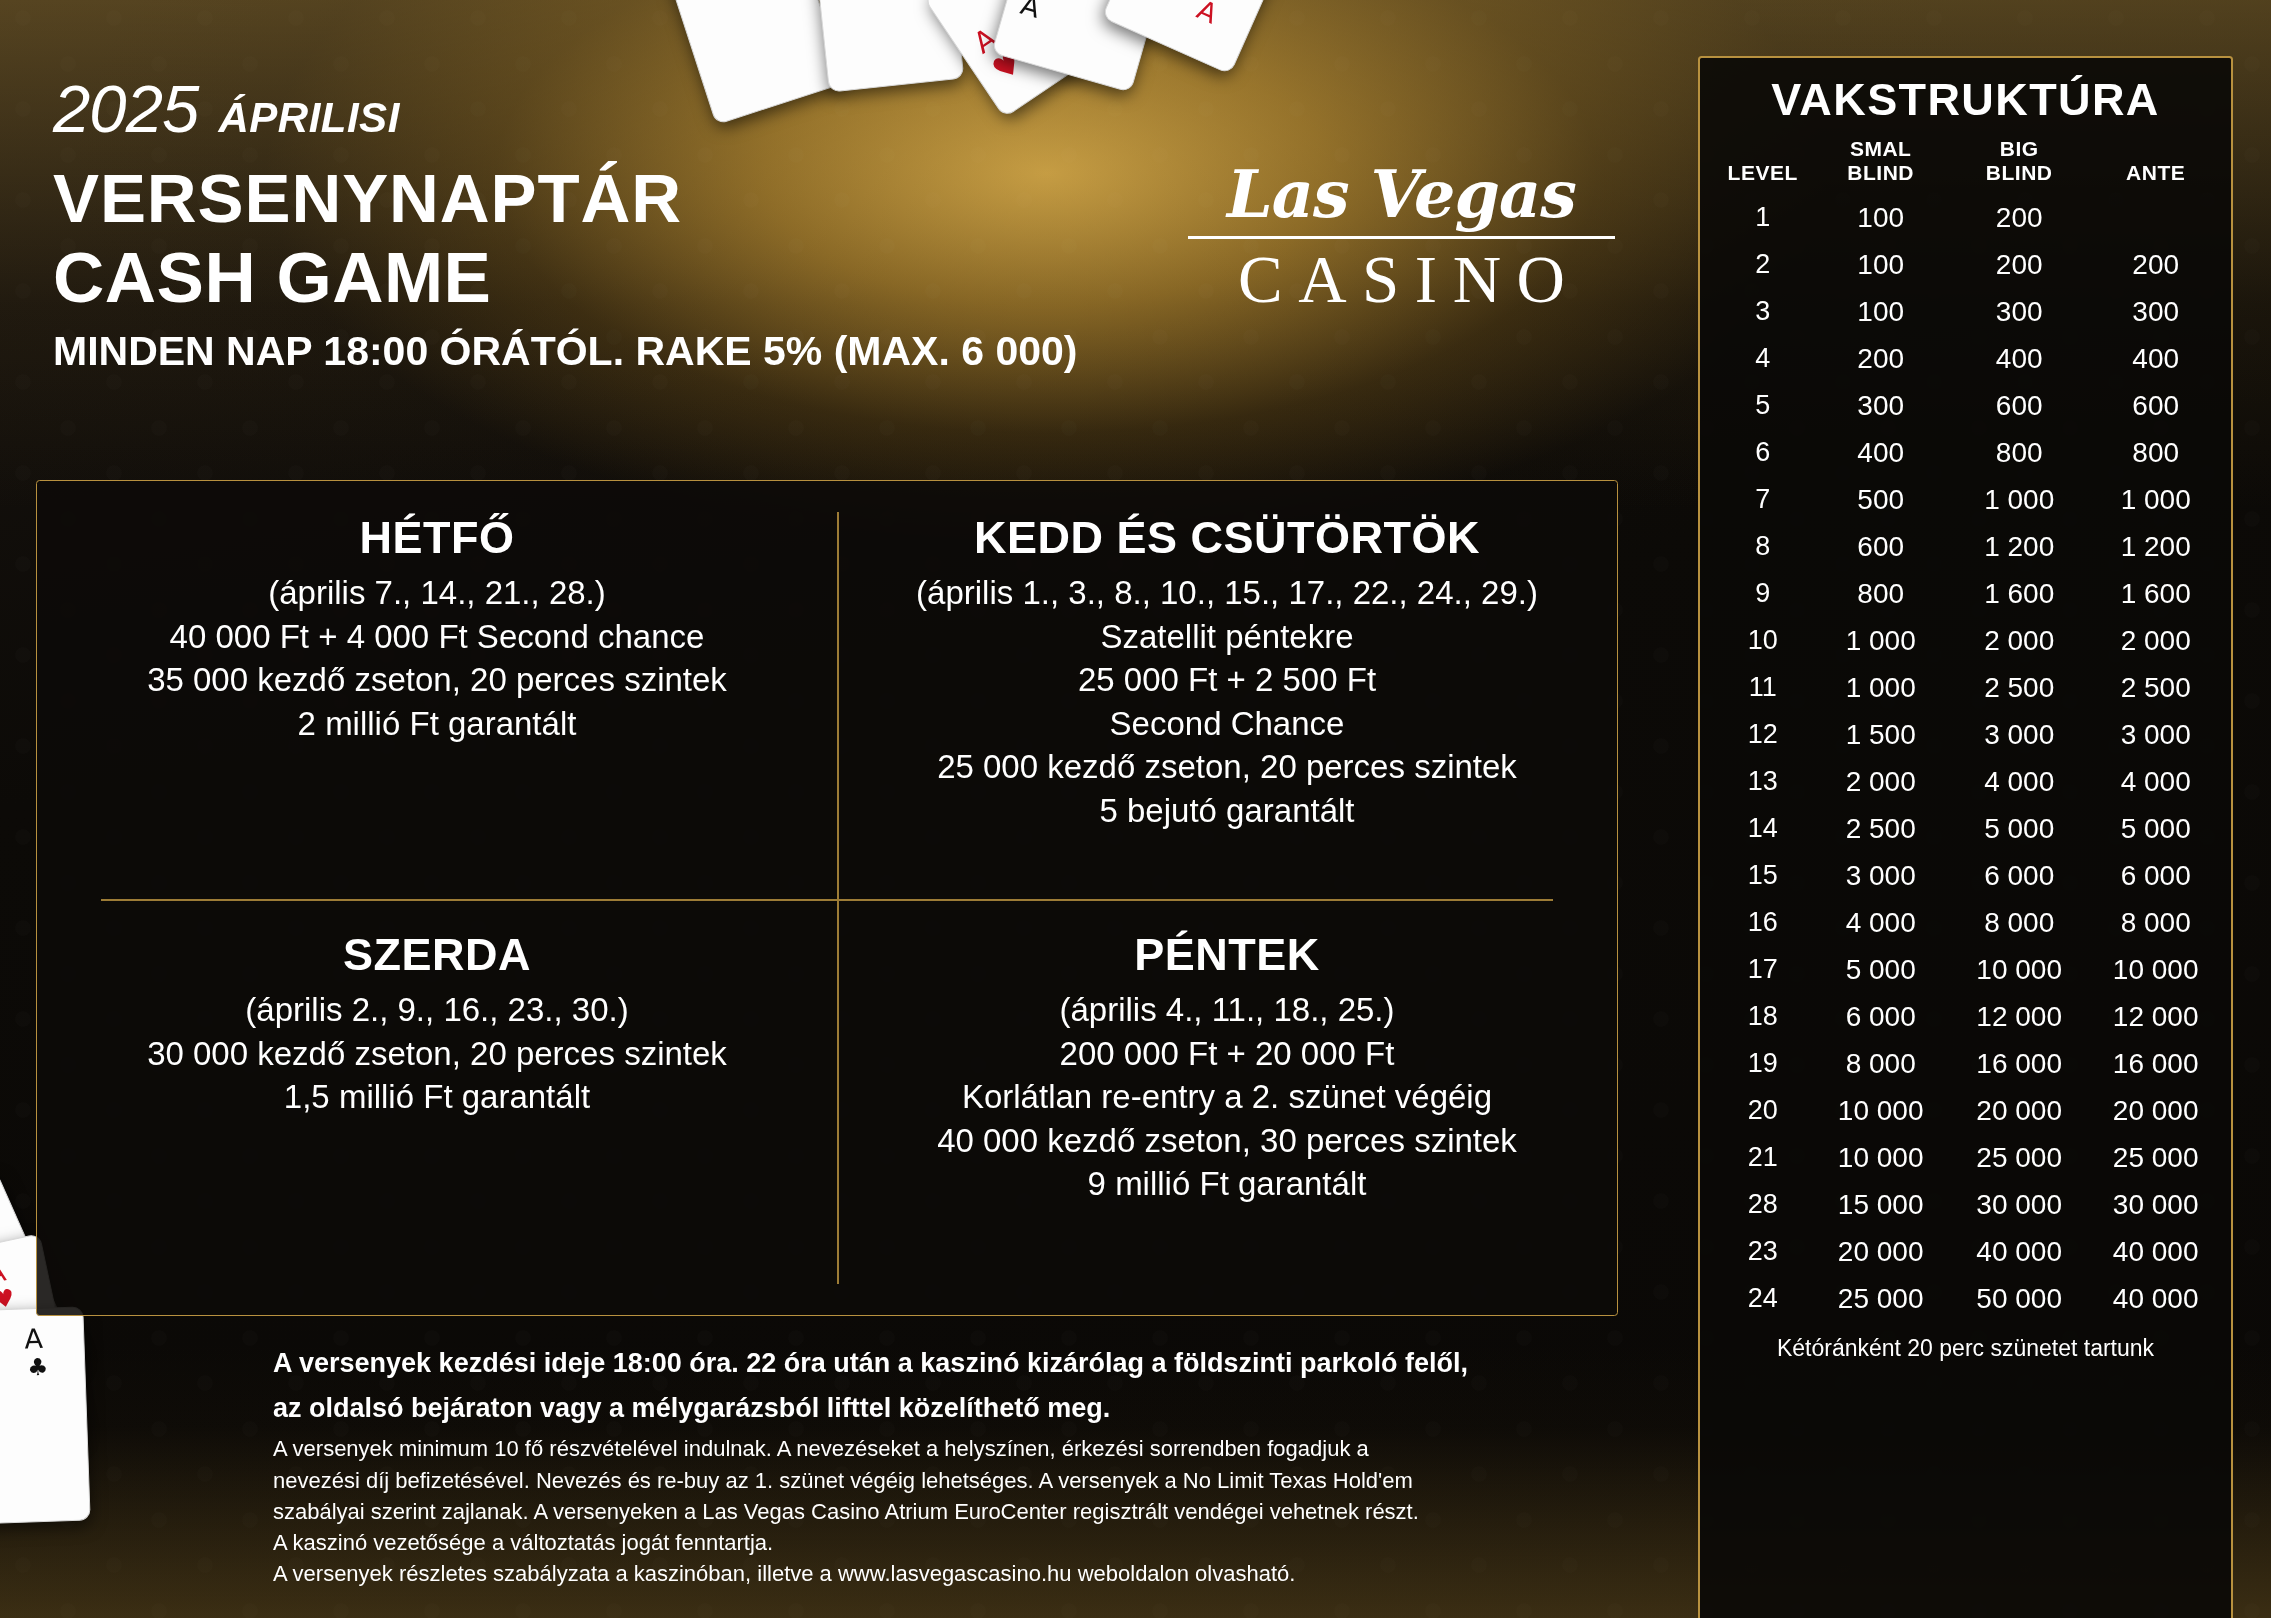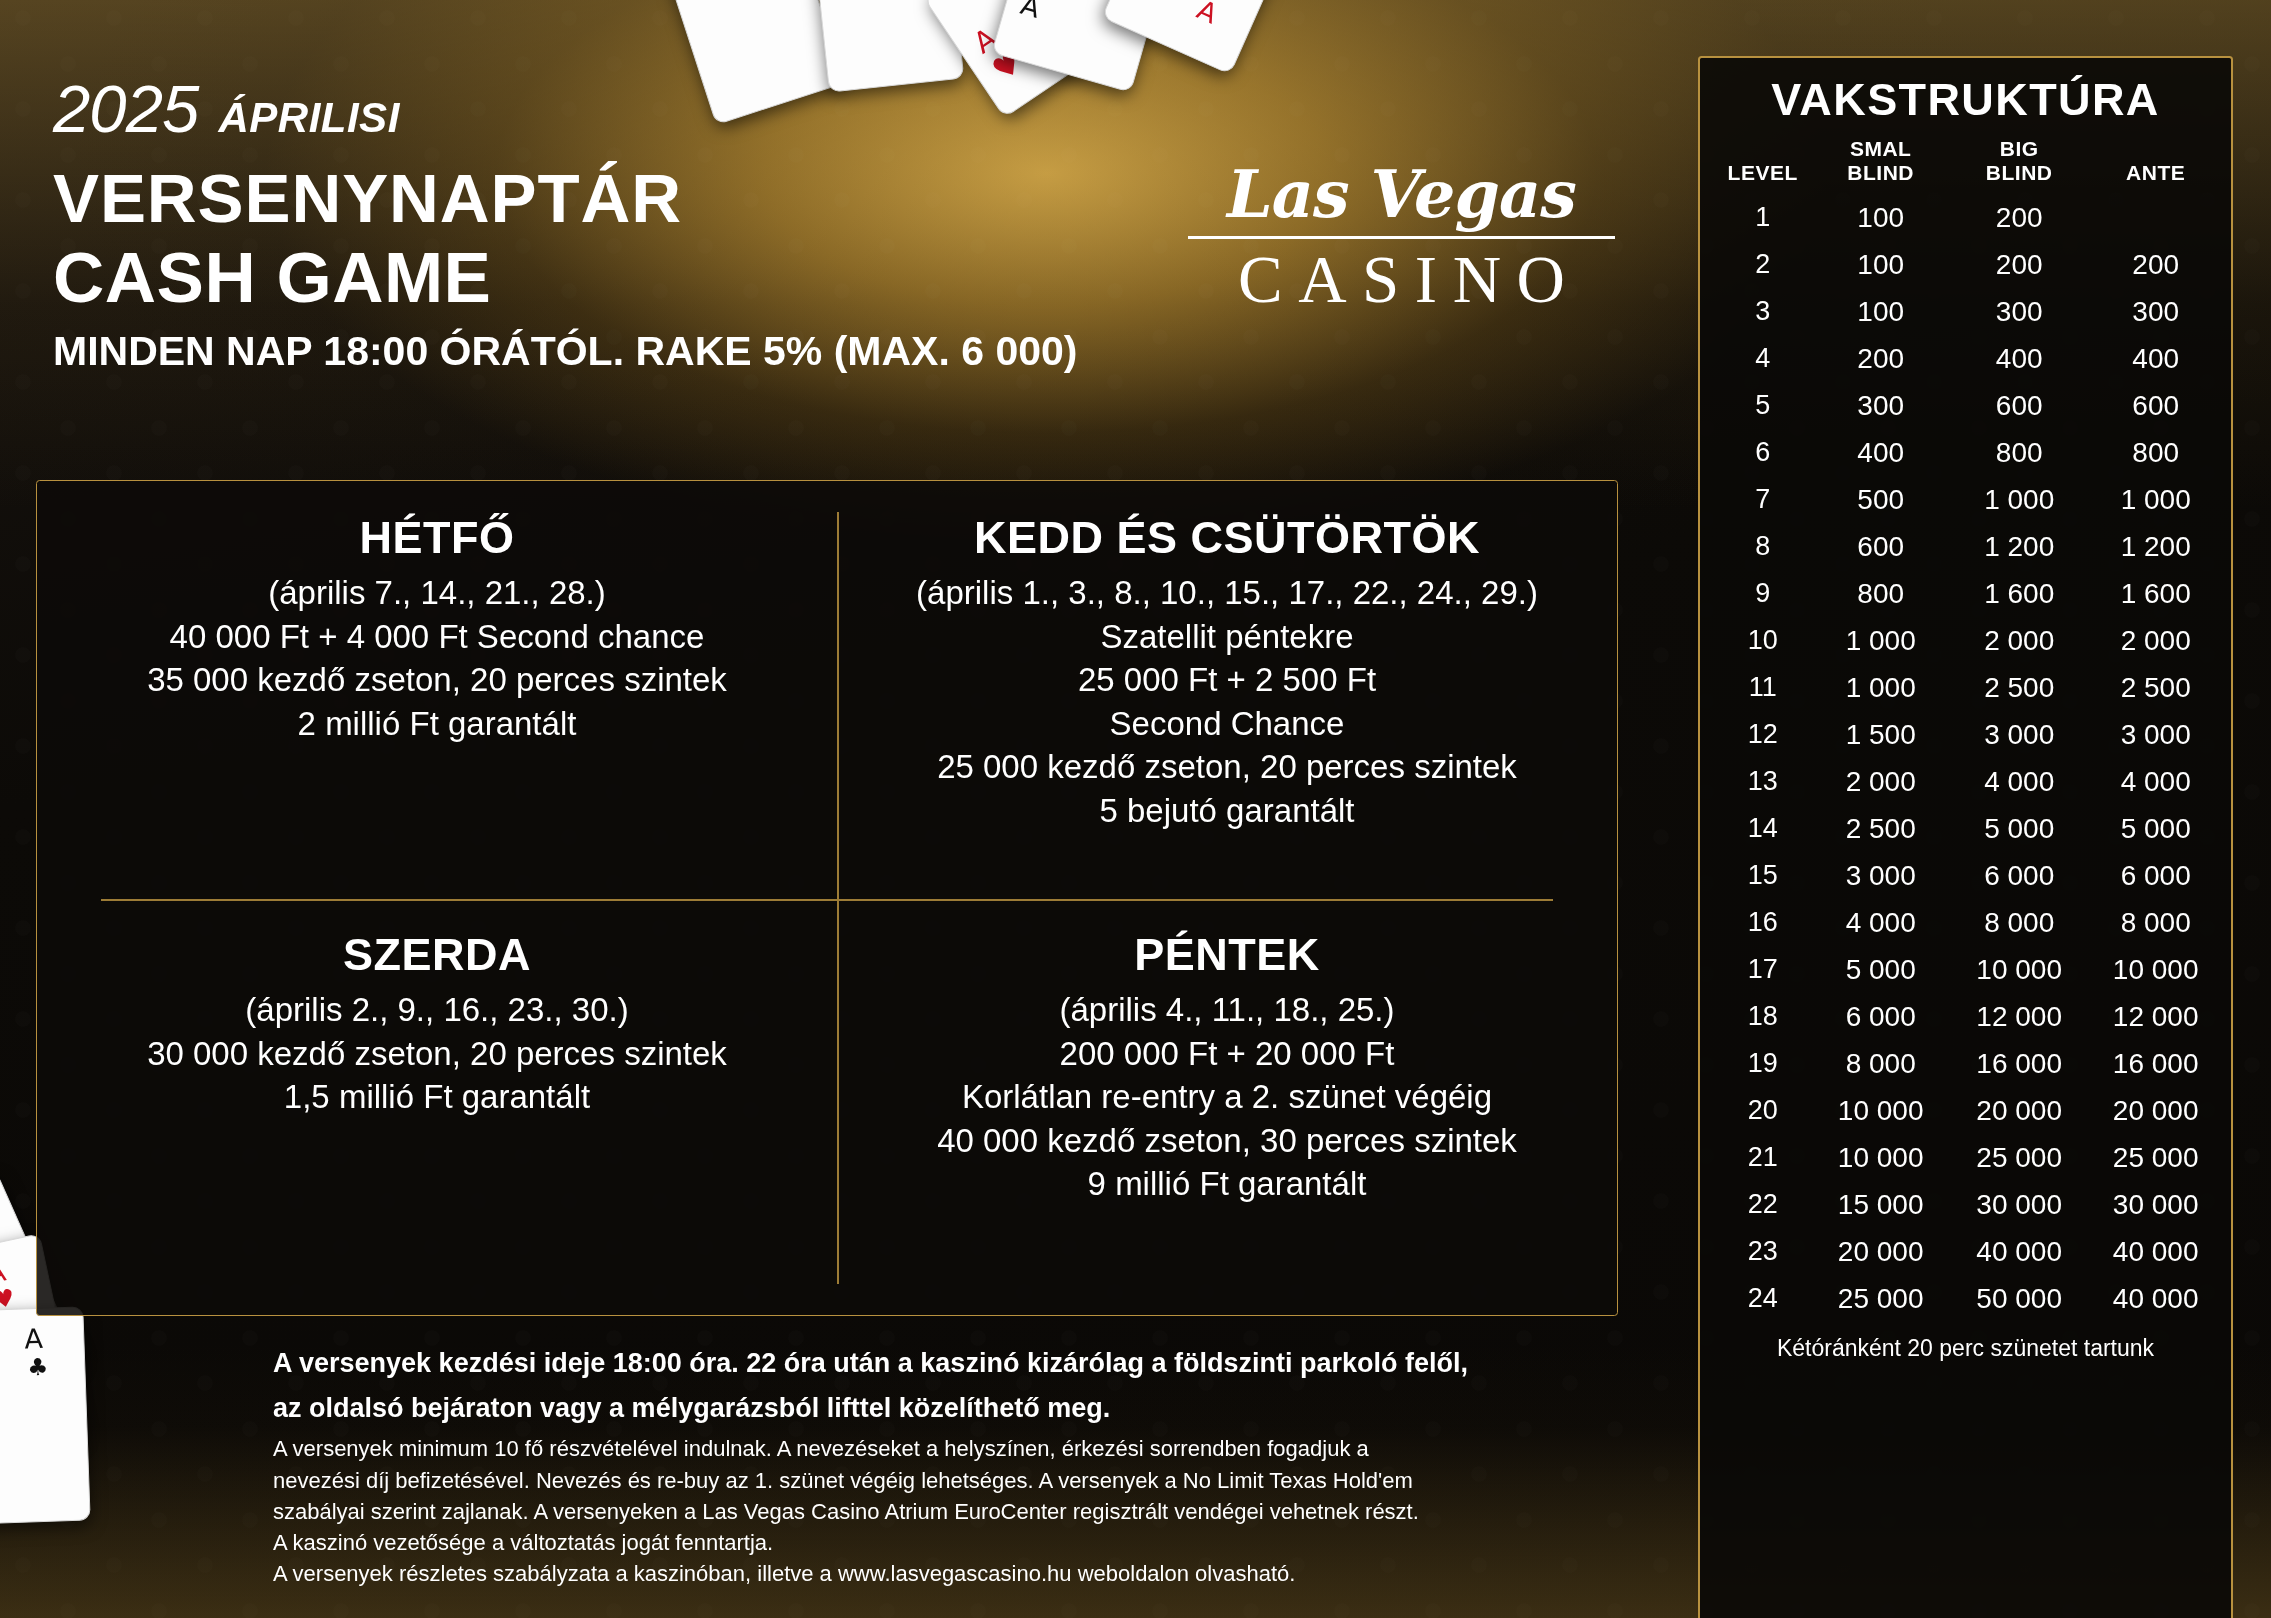--- a/index.html
+++ b/index.html
@@ -510,21 +510,21 @@
         <div class="bb">20 000</div>
         <div class="ante">20 000</div>
       </div>
       <div class="blind-row">
         <div class="lvl">21</div>
         <div class="sb">10 000</div>
         <div class="bb">25 000</div>
         <div class="ante">25 000</div>
       </div>
       <div class="blind-row">
-        <div class="lvl">22</div>
+        <div class="lvl">28</div>
         <div class="sb">15 000</div>
         <div class="bb">30 000</div>
         <div class="ante">30 000</div>
       </div>
       <div class="blind-row">
         <div class="lvl">23</div>
         <div class="sb">20 000</div>
         <div class="bb">40 000</div>
         <div class="ante">40 000</div>
       </div>

